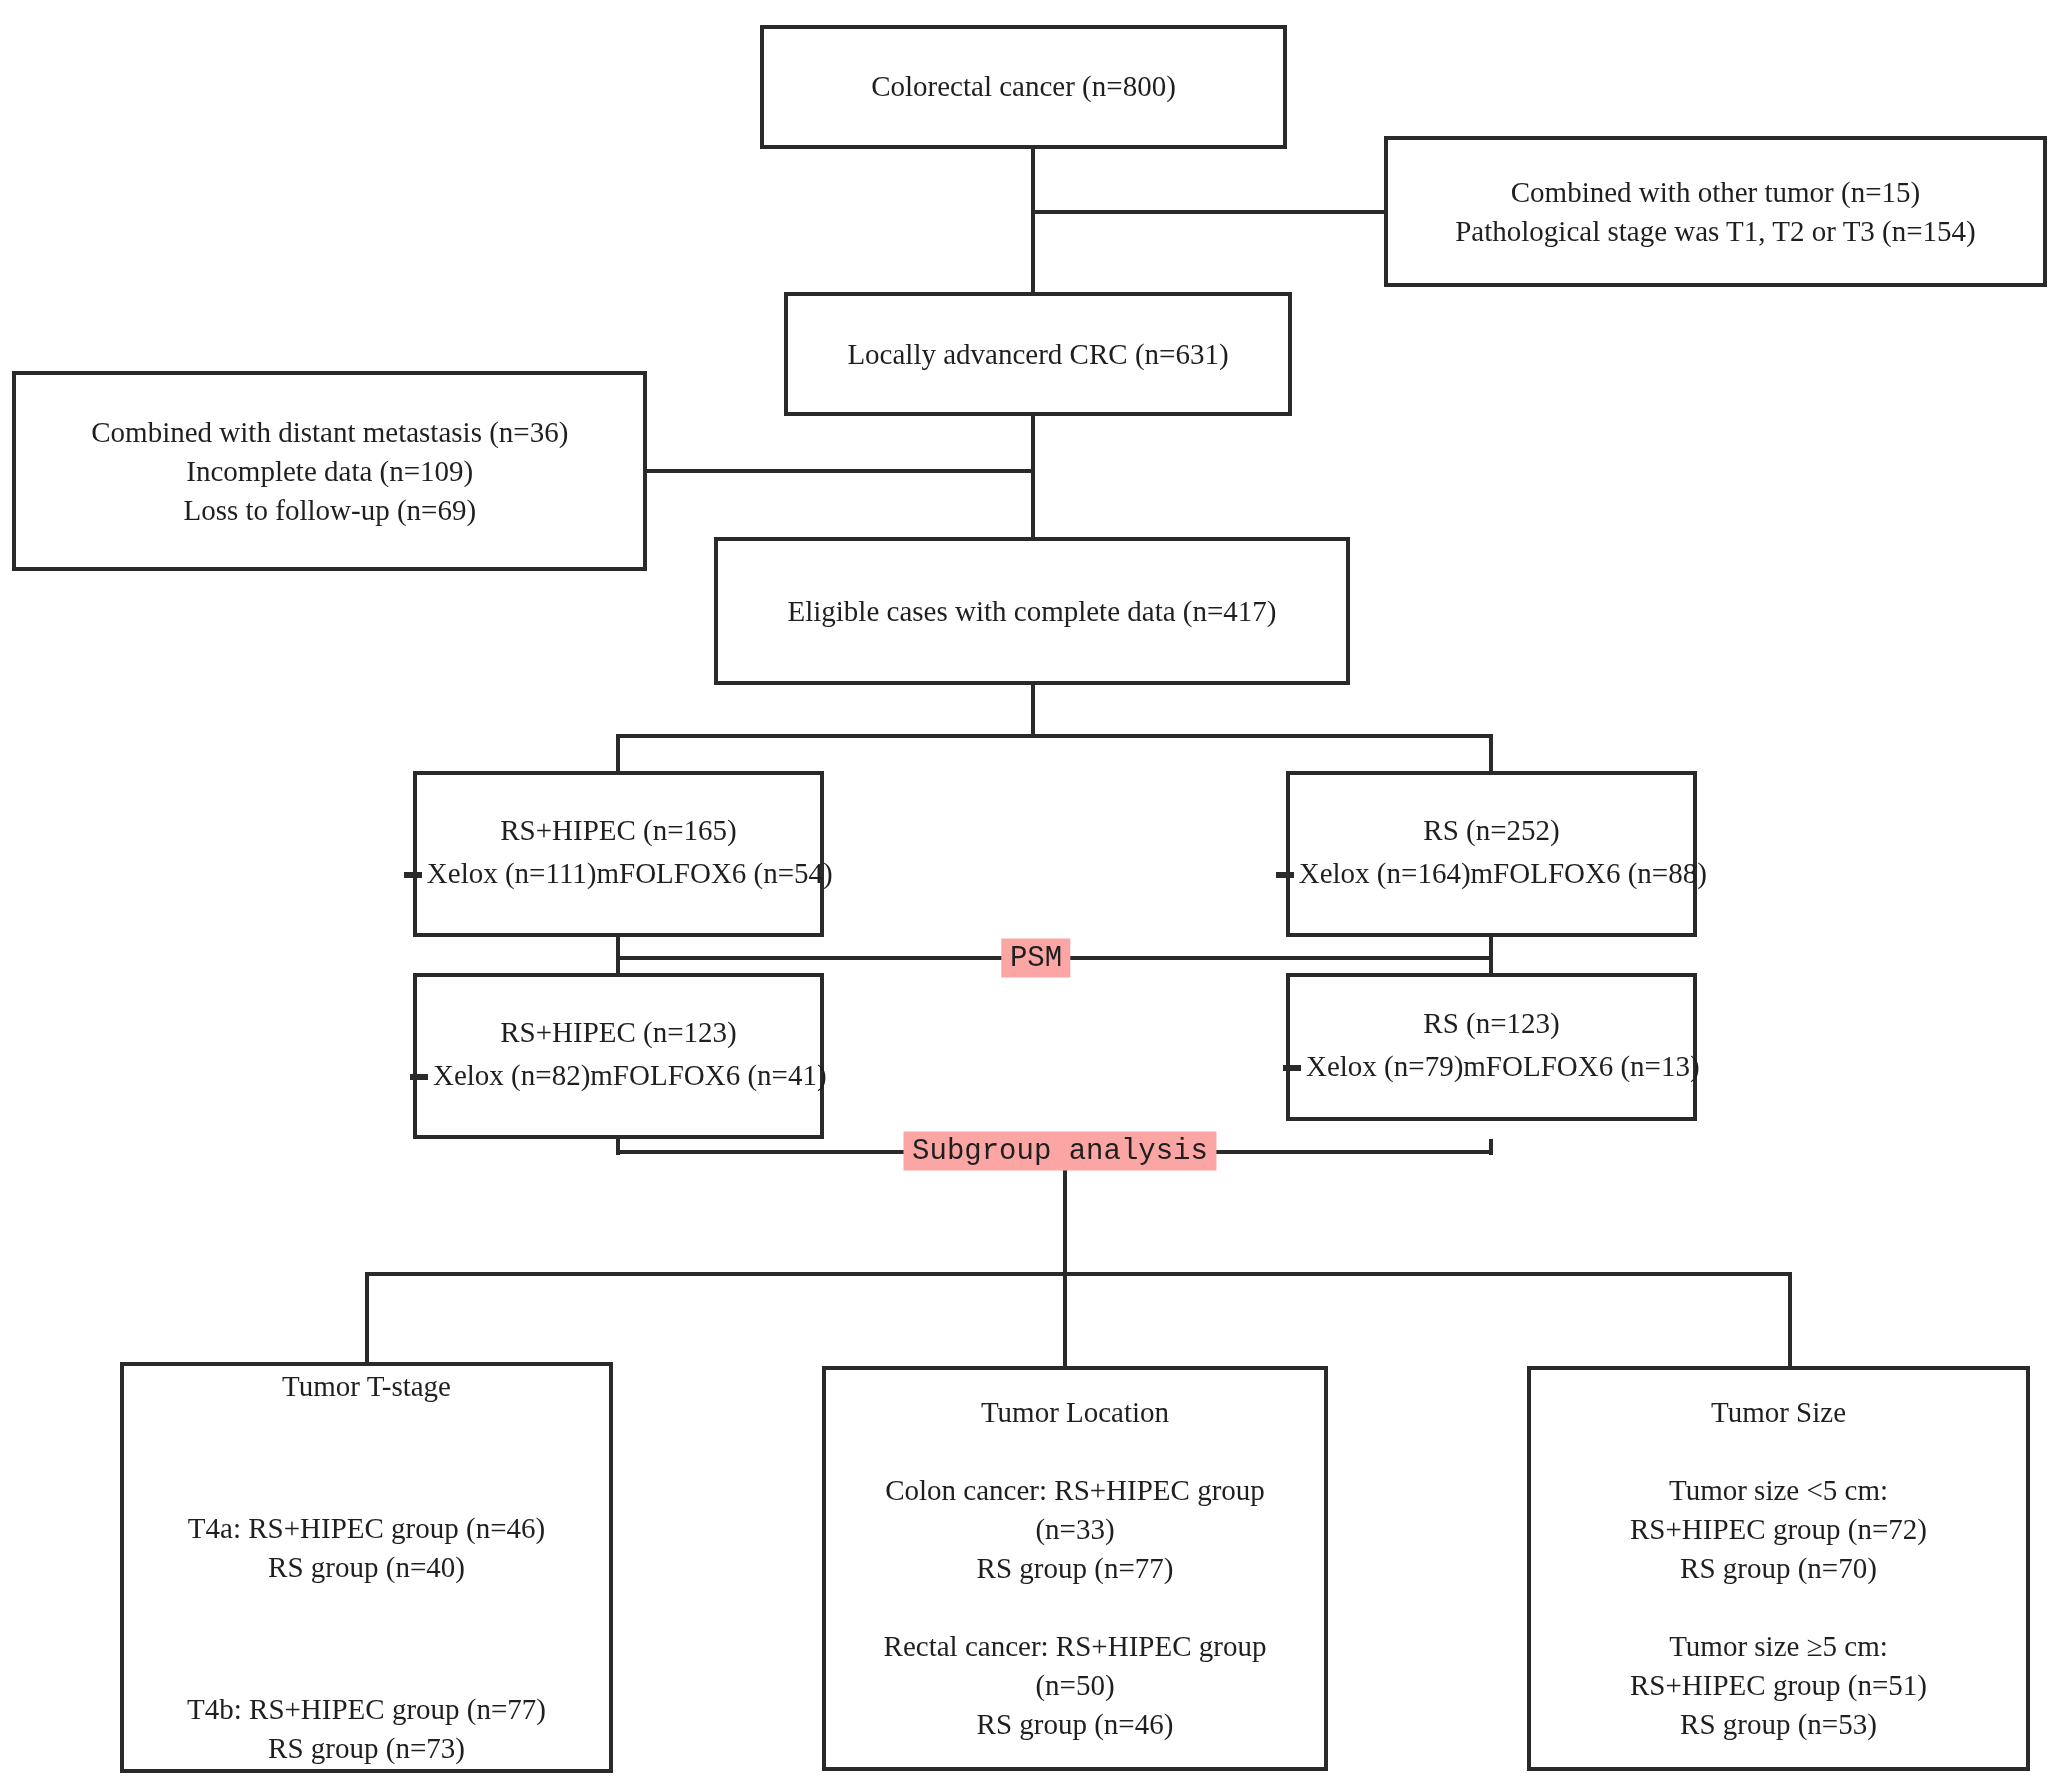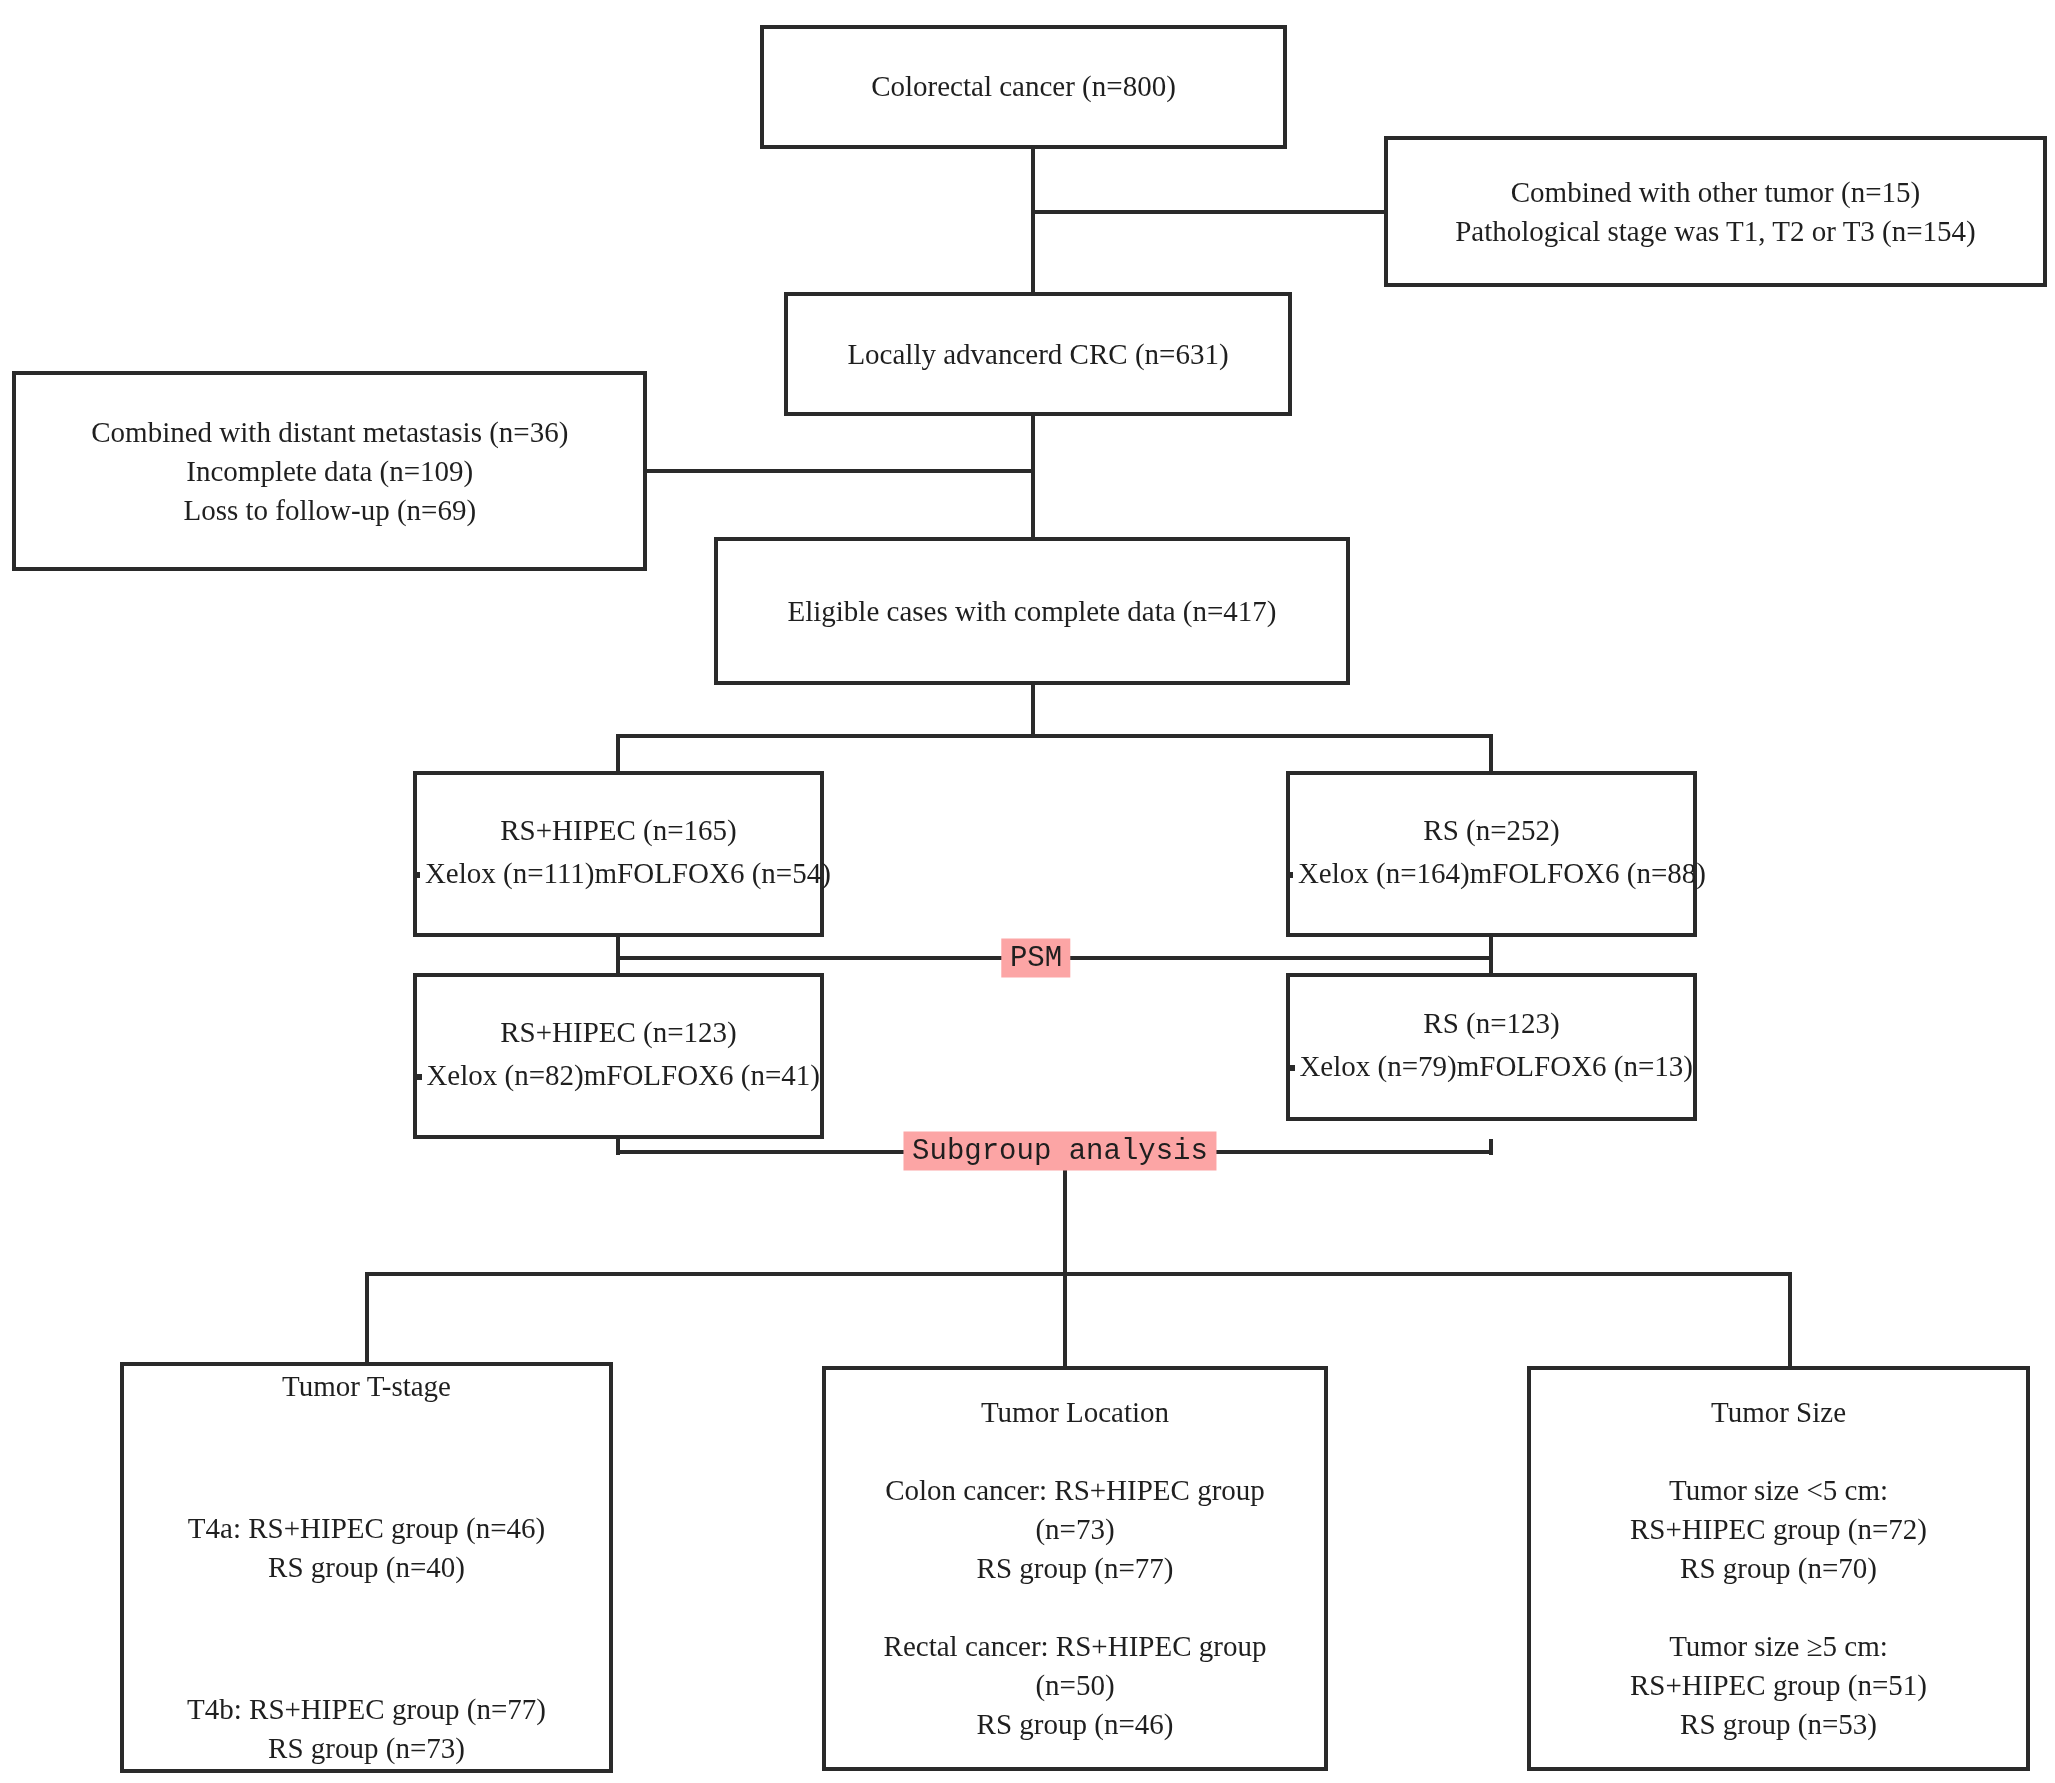--- a/index.html
+++ b/index.html
@@ -12,20 +12,21 @@
     font-size:29px;
     line-height:39px;
   }
   .box{
     position:absolute;
     border:4.3px solid #2a2a2a;
     background:#ffffff;
     box-sizing:border-box;
     display:flex;
     flex-direction:column;
+    align-items:center;
     justify-content:center;
     text-align:center;
   }
   .line{ position:absolute; background:#2a2a2a; }
   .flow-label{
     position:absolute;
     transform:translate(-50%,-50%);
     background:#fca5a5;
     padding:0 8.6px;
     white-space:nowrap;
@@ -156,21 +157,21 @@
       <div>T4b: RS+HIPEC group (n=77)</div>
       <div>RS group (n=73)</div>
     </div>
   </div>
 
   <div class="box sub-box" style="left:822px;top:1366px;width:506px;height:405px;">
     <div class="txt">Tumor Location</div>
     <div class="vgap"></div>
     <div class="group">
       <div>Colon cancer: RS+HIPEC group</div>
-      <div>(n=73)</div>
+      <div>(n=33)</div>
       <div>RS group (n=77)</div>
     </div>
     <div class="vgap"></div>
     <div class="group">
       <div>Rectal cancer: RS+HIPEC group</div>
       <div>(n=50)</div>
       <div>RS group (n=46)</div>
     </div>
   </div>
 

